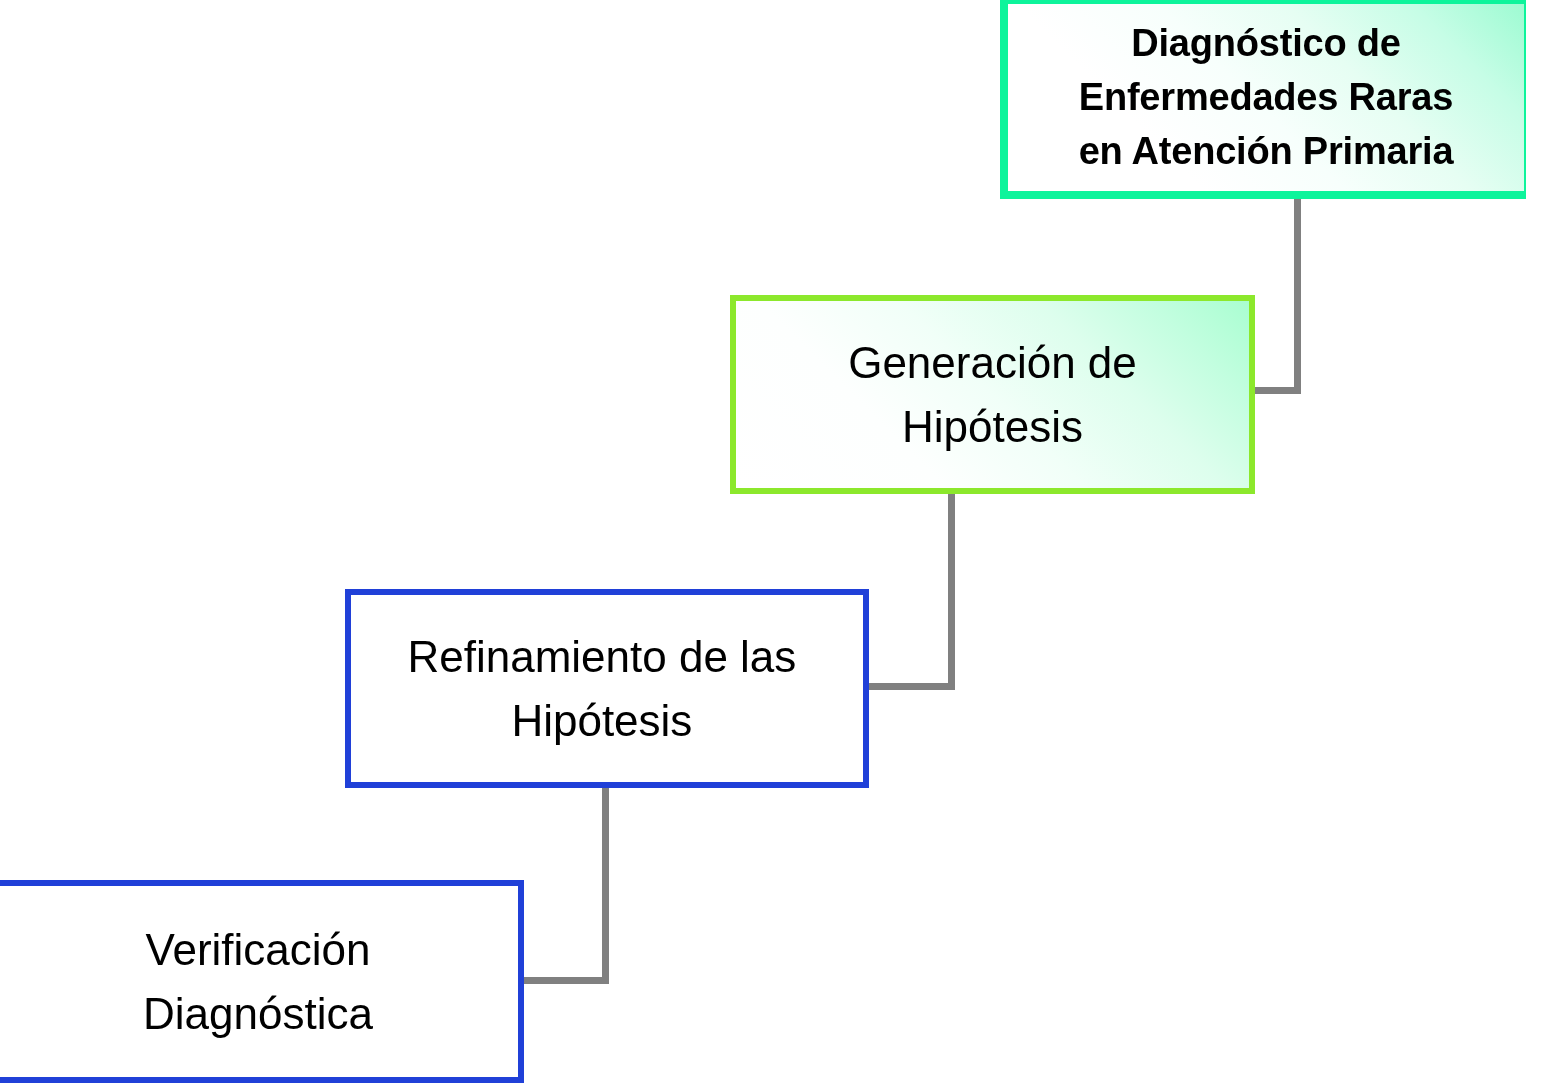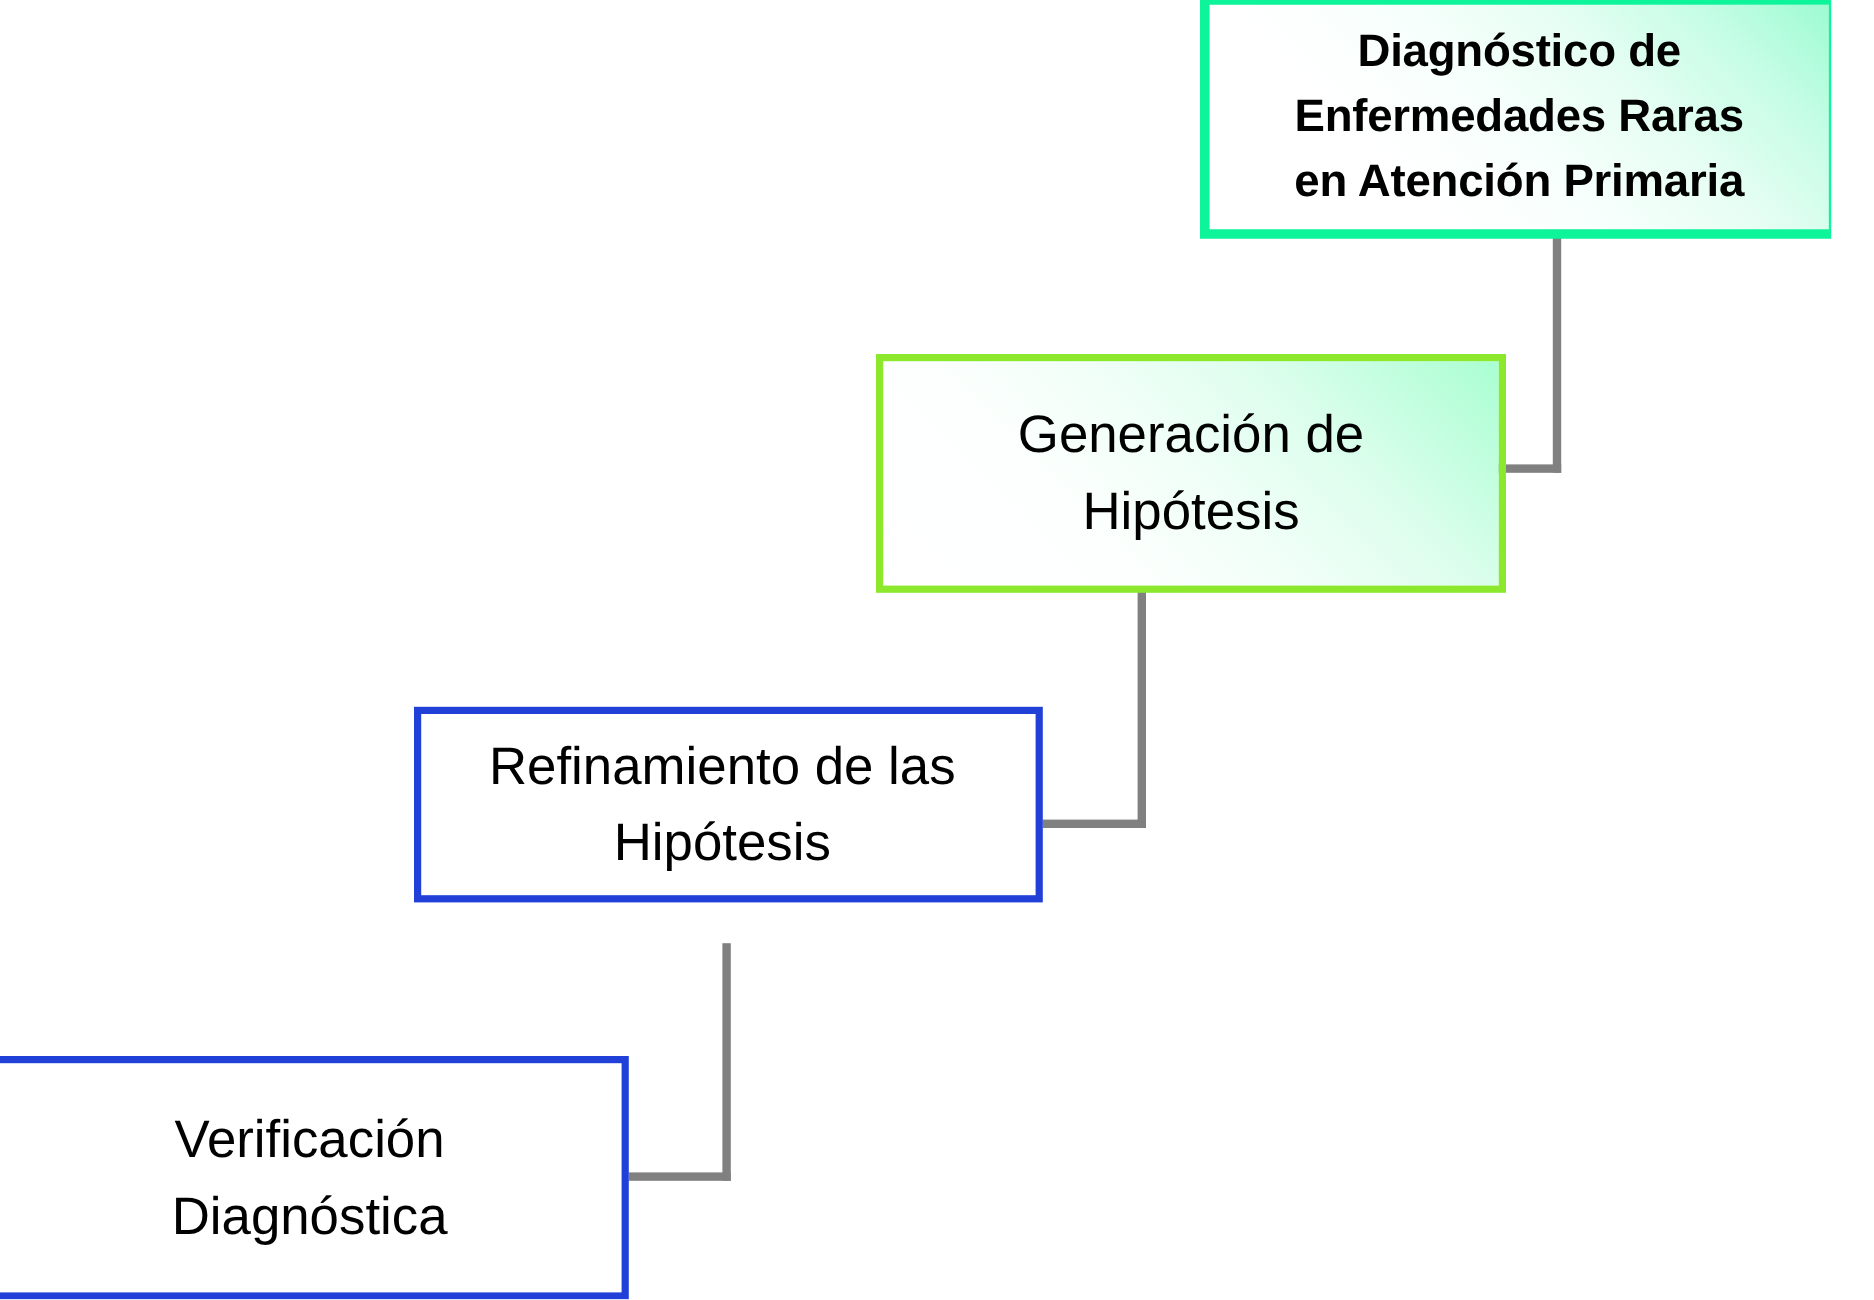--- a/index.html
+++ b/index.html
@@ -80,21 +80,21 @@
     font-size: 44px;
     line-height: 64px;
     font-weight: normal;
   }
 
   
   #node-refinement {
     left: 345px;
     top: 589px;
     width: 524px;
-    height: 163px;
+    height: 199px;
     border: 6px solid #2040d8;
     background: #ffffff;
   }
   #node-refinement .node-label {
     font-size: 44px;
     line-height: 64px;
     font-weight: normal;
     width: 104%;
     margin-left: -2%;
   }

